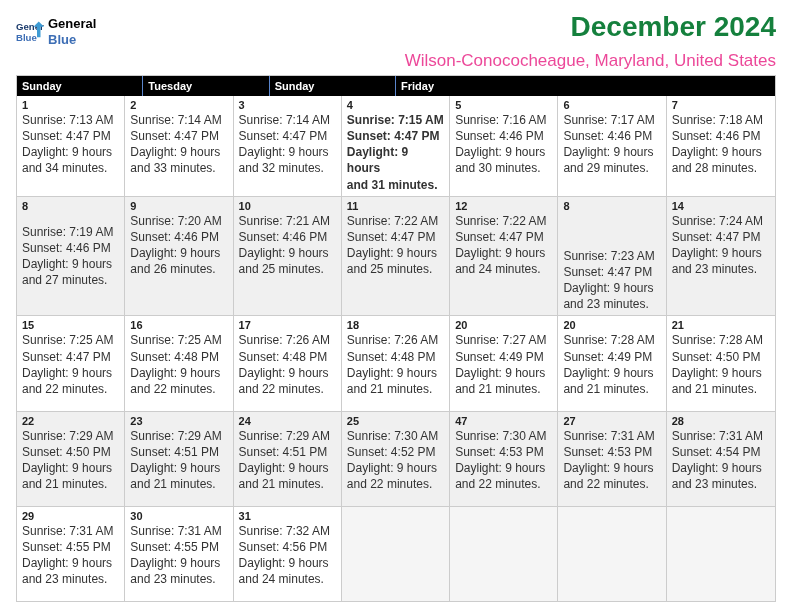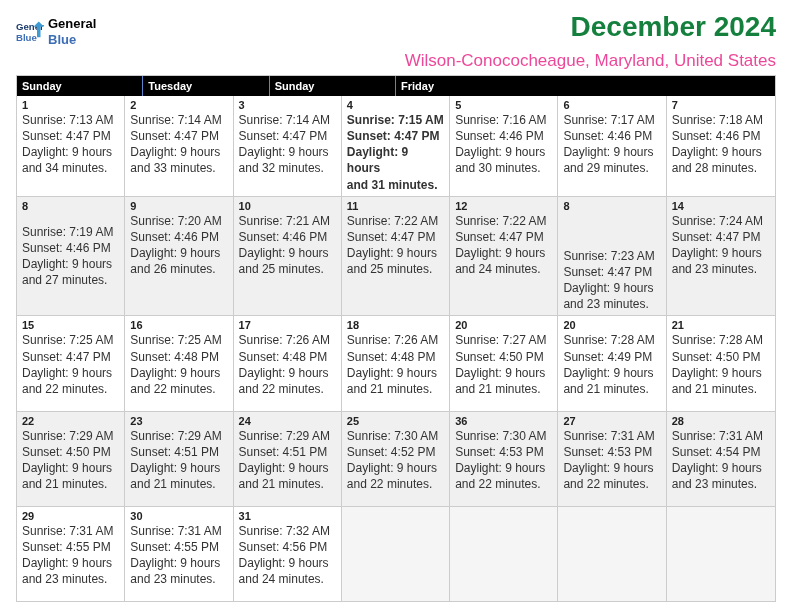--- a/index.html
+++ b/index.html
@@ -267,21 +267,21 @@
           <div class="cal-cell">
             <span class="day-num">18</span>
             <div class="cell-info" style="white-space: pre-line;">Sunrise: 7:26 AM
 Sunset: 4:48 PM
 Daylight: 9 hours
 and 21 minutes.</div>
           </div>
           <div class="cal-cell">
             <span class="day-num">20</span>
             <div class="cell-info" style="white-space: pre-line;">Sunrise: 7:27 AM
-Sunset: 4:50 PM
+Sunset: 4:49 PM
 Daylight: 9 hours
 and 21 minutes.</div>
           </div>
           <div class="cal-cell">
             <span class="day-num">20</span>
             <div class="cell-info" style="white-space: pre-line;">Sunrise: 7:28 AM
 Sunset: 4:49 PM
 Daylight: 9 hours
 and 21 minutes.</div>
           </div>
@@ -316,21 +316,21 @@
 and 21 minutes.</div>
           </div>
           <div class="cal-cell shaded">
             <span class="day-num">25</span>
             <div class="cell-info" style="white-space: pre-line;">Sunrise: 7:30 AM
 Sunset: 4:52 PM
 Daylight: 9 hours
 and 22 minutes.</div>
           </div>
           <div class="cal-cell shaded">
-            <span class="day-num">36</span>
+            <span class="day-num">47</span>
             <div class="cell-info" style="white-space: pre-line;">Sunrise: 7:30 AM
 Sunset: 4:53 PM
 Daylight: 9 hours
 and 22 minutes.</div>
           </div>
           <div class="cal-cell shaded">
             <span class="day-num">27</span>
             <div class="cell-info" style="white-space: pre-line;">Sunrise: 7:31 AM
 Sunset: 4:53 PM
 Daylight: 9 hours

